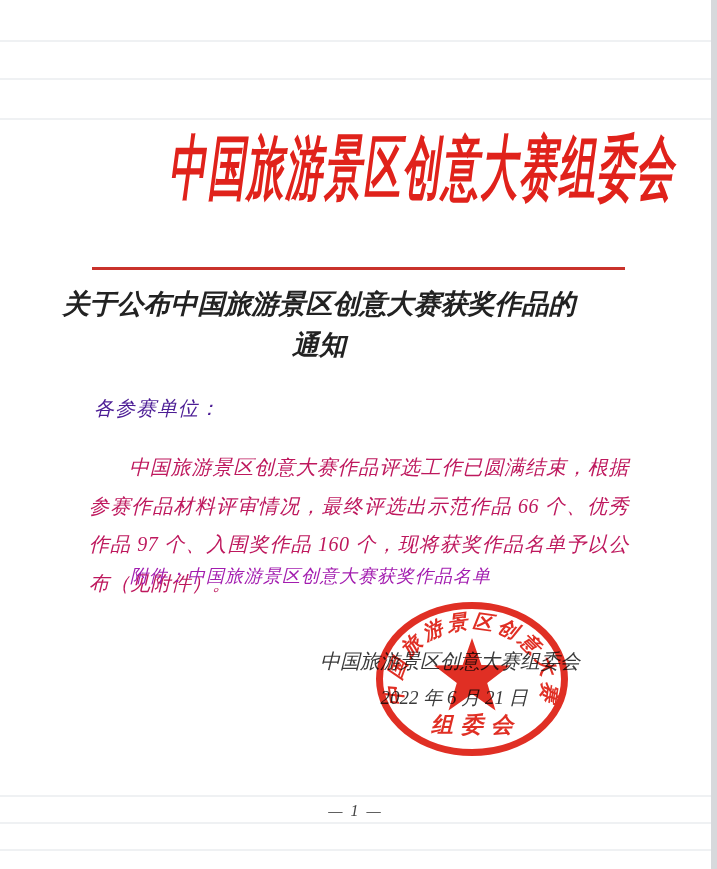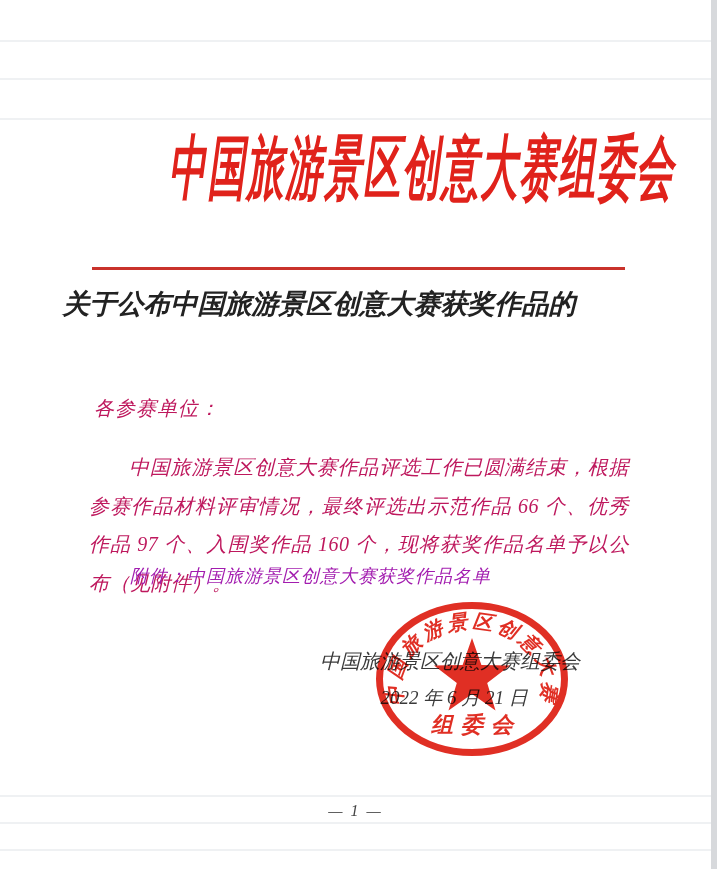--- a/index.html
+++ b/index.html
@@ -54,21 +54,21 @@
     width: 638px;
     text-align: center;
     font-size: 27px; font-weight: bold;
     line-height: 41px;
     color: #222222;
   }
 
   .salutation {
     position: absolute; top: 395px; left: 94px;
     font-size: 20px;
-    color: #be185d;
+    color: #4c1d95;
     letter-spacing: 1px;
   }
 
   .body-paragraph {
     position: absolute; top: 428px; left: 89px;
     width: 540px;
     font-size: 20px;
     line-height: 38.5px;
     text-align: justify;
     text-indent: 2em;
@@ -128,20 +128,21 @@
   <div class="scan-band band-4"></div>
   <div class="scan-band band-5"></div>
   <div class="scan-band band-6"></div>
 
   <div class="org-header">中国旅游景区创意大赛组委会</div>
 
   <div class="red-divider"></div>
 
   <div class="notice-title">
     <div>关于公布中国旅游景区创意大赛获奖作品的</div>
+    <div>通知</div>
   </div>
 
   <div class="salutation">各参赛单位：</div>
 
   <div class="body-paragraph">中国旅游景区创意大赛作品评选工作已圆满结束，根据参赛作品材料评审情况，最终评选出示范作品 66 个、优秀作品 97 个、入围奖作品 160 个，现将获奖作品名单予以公布（见附件）。</div>
 
   <div class="attachment-line">附件：中国旅游景区创意大赛获奖作品名单</div>
 
   <div class="signature-org">中国旅游景区创意大赛组委会</div>
 

